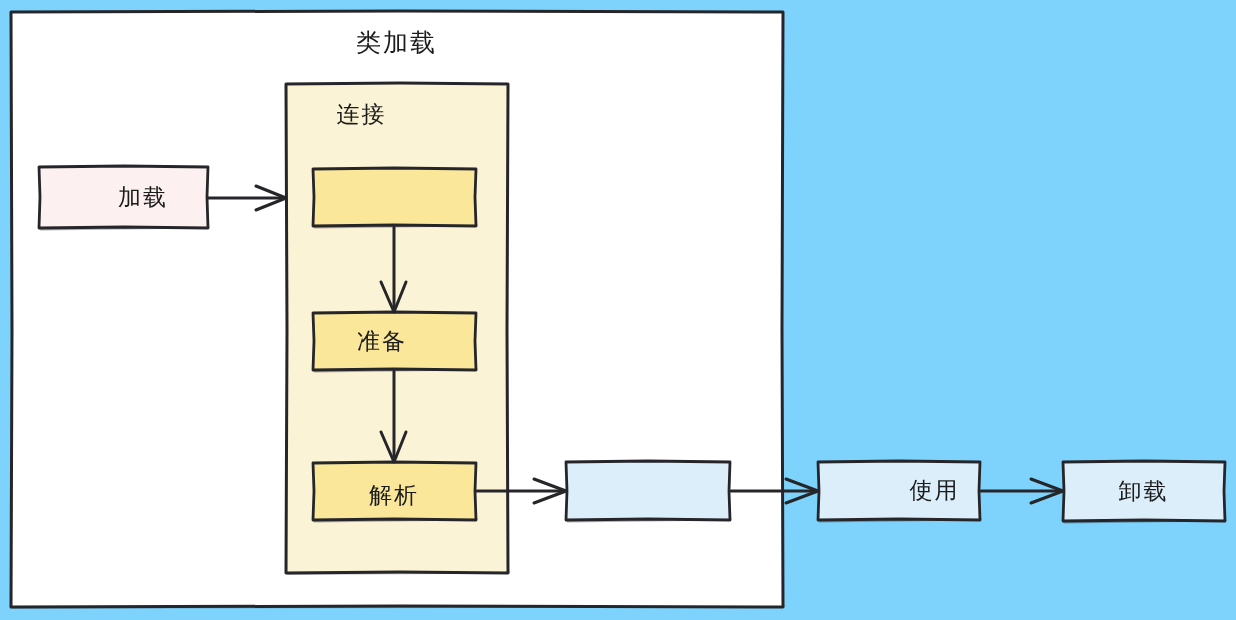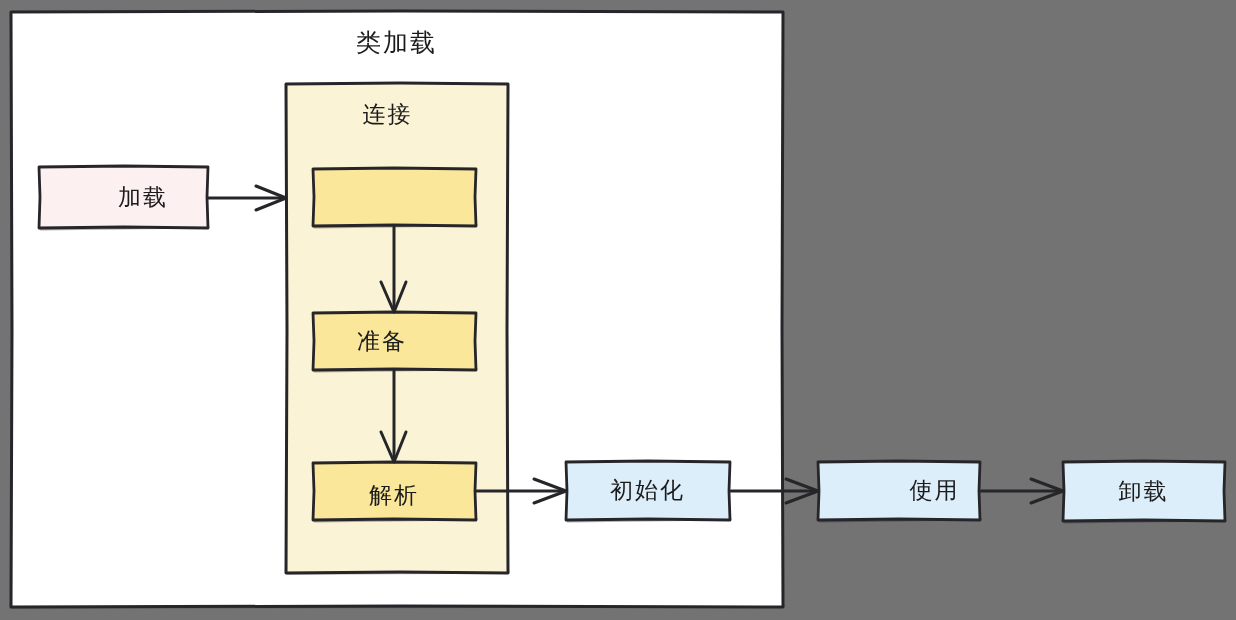--- a/index.html
+++ b/index.html
@@ -10,21 +10,21 @@
   body {
     width: 1236px;
     height: 620px;
     font-family: "Liberation Sans", sans-serif;
     overflow: hidden;
   }
   #canvas {
     position: relative;
     width: 1236px;
     height: 620px;
-    background: #737373;
+    background: #7dd3fc;
   }
   #sketch {
     position: absolute;
     left: 0;
     top: 0;
     width: 1236px;
     height: 620px;
   }
   .lbl {
     position: absolute;
@@ -126,30 +126,29 @@
       <g>
         <path d="M 981,491 L 1062,491"></path>
         <path d="M 1031,479 L 1063,491 L 1031,503"></path>
       </g>
 
     </g>
   </svg>
 
   <div class="lbl big" style="left:10px; top:22px; width:773px; height:40px;">类加载</div>
 
-  <div class="lbl" style="left:298px; top:95px; width:179px; height:38px;font-family:Liberation Mono, monospace;">连接</div>
+  <div class="lbl" style="left:272px; top:95px; width:179px; height:38px;font-family:Liberation Mono, monospace;">连接</div>
 
   <div class="lbl" style="left:38px; top:166px; width:170px; height:62px;margin-left:20px;">加载</div>
 
 
   <div class="lbl" style="left:312px; top:312px; width:140px; height:58px;">准备</div>
 
   <div class="lbl" style="left:312px; top:462px; width:164px; height:66px;">解析</div>
 
-  <div class="lbl" style="left:565px; top:461px; width:165px; height:59px;">初始化</div>
 
   <div class="lbl" style="left:817px; top:461px; width:163px; height:59px;margin-left:36px;">使用</div>
 
   <div class="lbl" style="left:1062px; top:461px; width:163px; height:60px;">卸载</div>
 
   <div class="hit" style="left:38px; top:166px; width:170px; height:62px;"></div>
   <div class="hit" style="left:312px; top:168px; width:164px; height:58px;"></div>
   <div class="hit" style="left:312px; top:312px; width:164px; height:58px;"></div>
   <div class="hit" style="left:312px; top:462px; width:164px; height:58px;"></div>
   <div class="hit" style="left:565px; top:461px; width:165px; height:59px;"></div>

